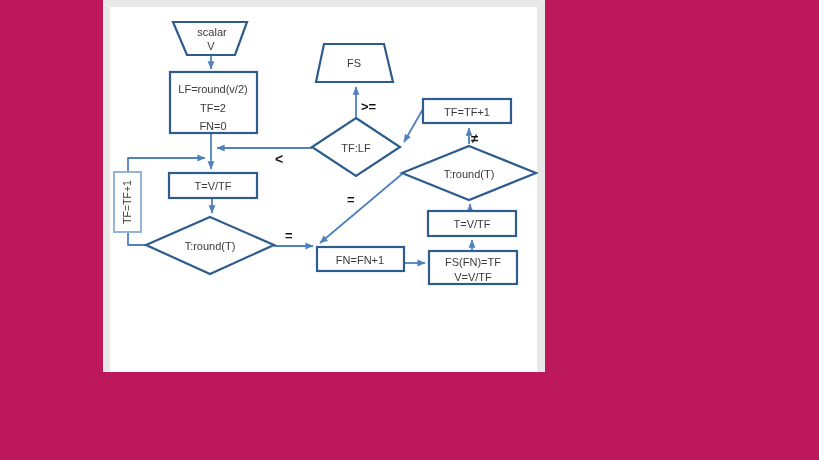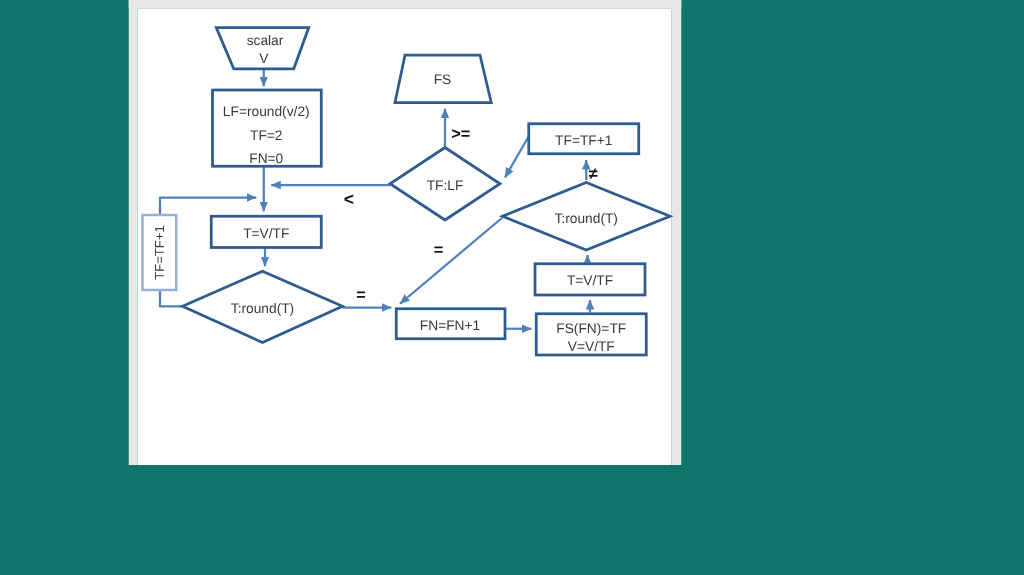--- a/index.html
+++ b/index.html
@@ -5,21 +5,21 @@
   html, body {
     margin: 0;
     padding: 0;
     background: #ffffff;
     font-family: "Liberation Sans", sans-serif;
   }
   .stage {
     position: relative;
     width: 819px;
     height: 460px;
-    background: #0f766e;
+    background: #be185d;
     overflow: hidden;
   }
   svg { display: block; }
   .shape {
     fill: #ffffff;
     stroke: #2e5c8e;
     stroke-width: 2.2;
     stroke-linejoin: miter;
   }
   .shape-light {

